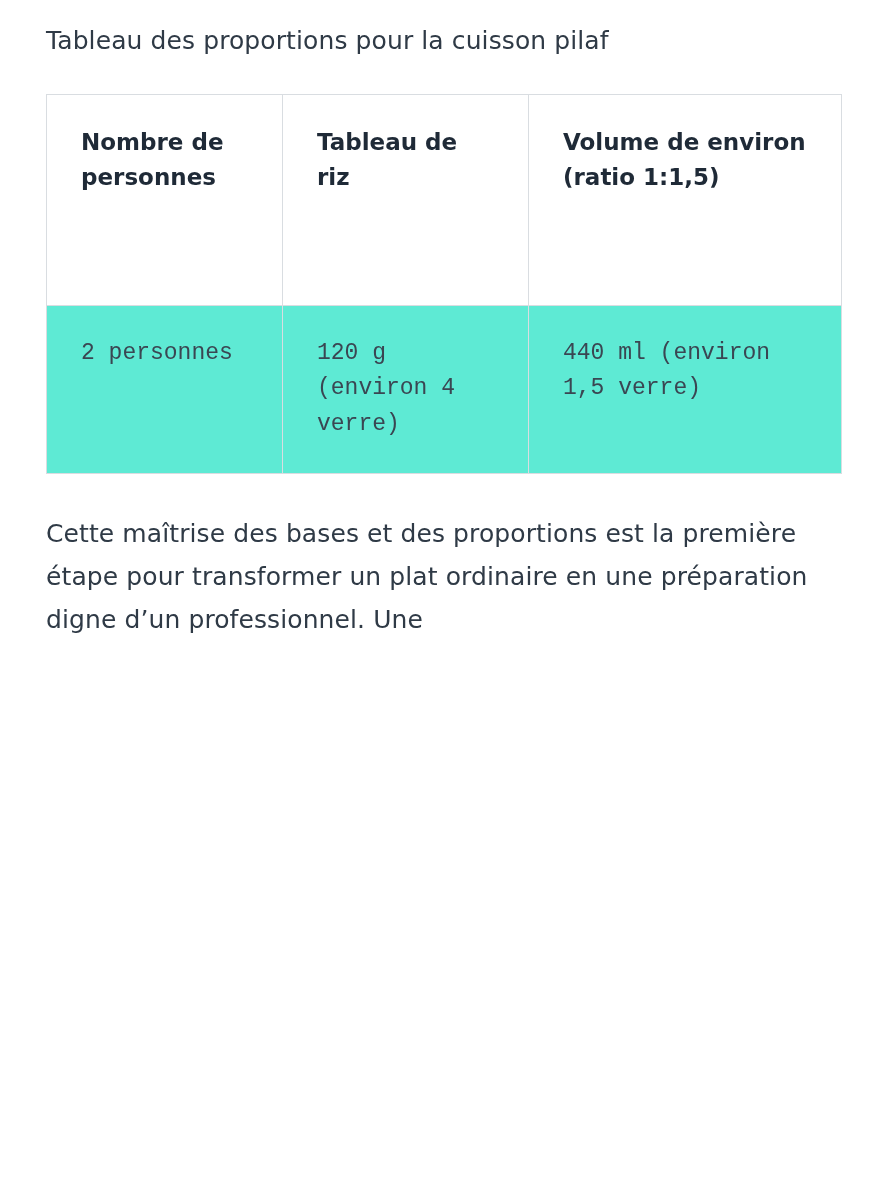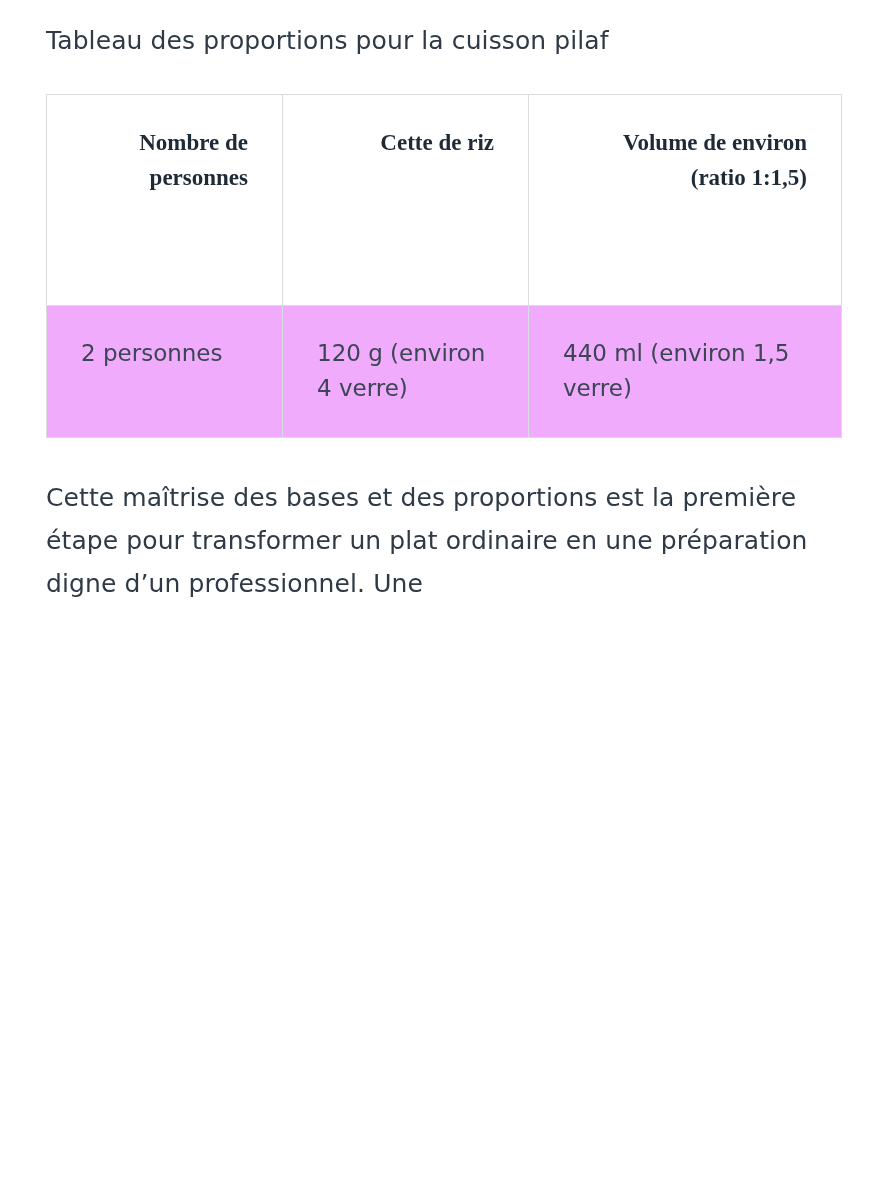--- a/index.html
+++ b/index.html
@@ -42,30 +42,30 @@
     border: 1px solid #d9dde1;
     vertical-align: top;
     padding: 30px 34px 30px 34px;
     font-size: 23px;
     line-height: 1.55;
   }
   table.proportions thead th {
     font-weight: 700;
     color: #1f2a37;
     background: #ffffff;
-    text-align: right;
+    text-align: left;
     height: 150px;
-    font-family: Liberation Serif, serif;
   }
   table.proportions tbody td {
     font-weight: 400;
     color: #3a4652;
   }
   table.proportions tbody tr.shaded td {
-    background: #f0abfc;
+    background: #5eead4;
+    font-family: Liberation Mono, monospace;
   }
   table.proportions tbody tr.plain td {
     background: #ffffff;
   }
   .outro {
     font-size: 25px;
     line-height: 1.72;
     color: #2f3a46;
     margin: 38px 0 0 0;
     letter-spacing: 0.1px;
@@ -80,21 +80,21 @@
 
   <table class="proportions">
     <colgroup>
       <col class="c1">
       <col class="c2">
       <col class="c3">
     </colgroup>
     <thead>
       <tr>
         <th>Nombre de personnes</th>
-        <th>Cette de riz</th>
+        <th>Tableau de riz</th>
         <th>Volume de environ (ratio 1:1,5)</th>
       </tr>
     </thead>
     <tbody>
       <tr class="shaded">
         <td>2 personnes</td>
         <td>120 g (environ 4 verre)</td>
         <td>440 ml (environ 1,5 verre)</td>
       </tr>
     </tbody>

